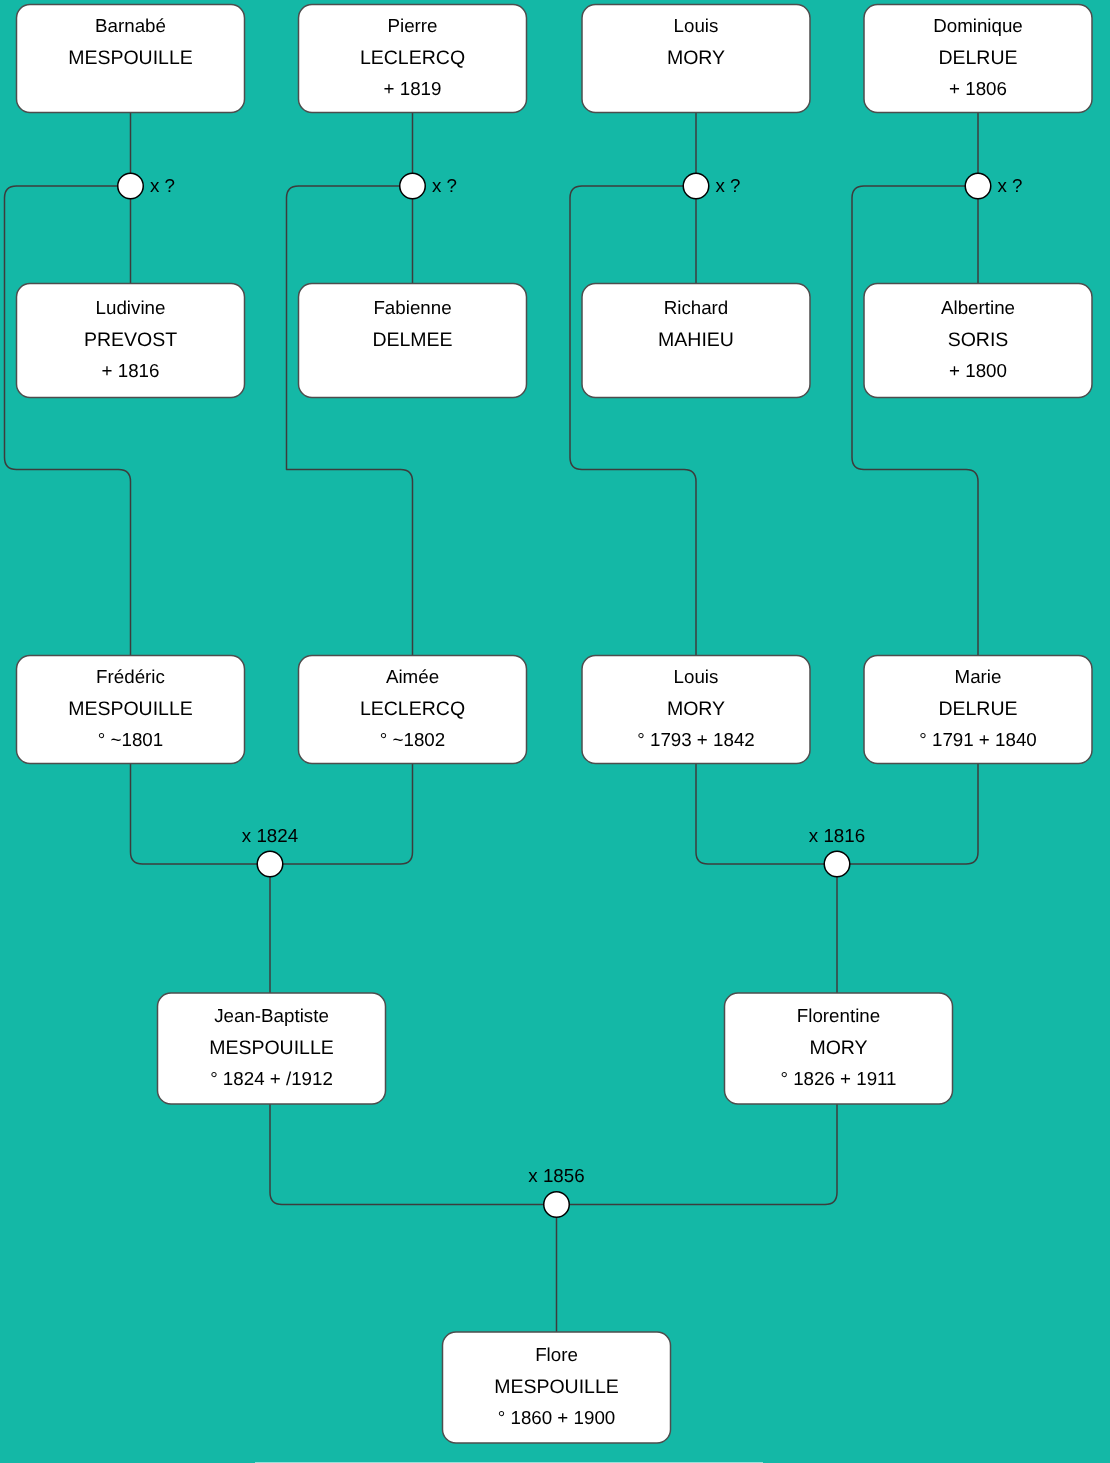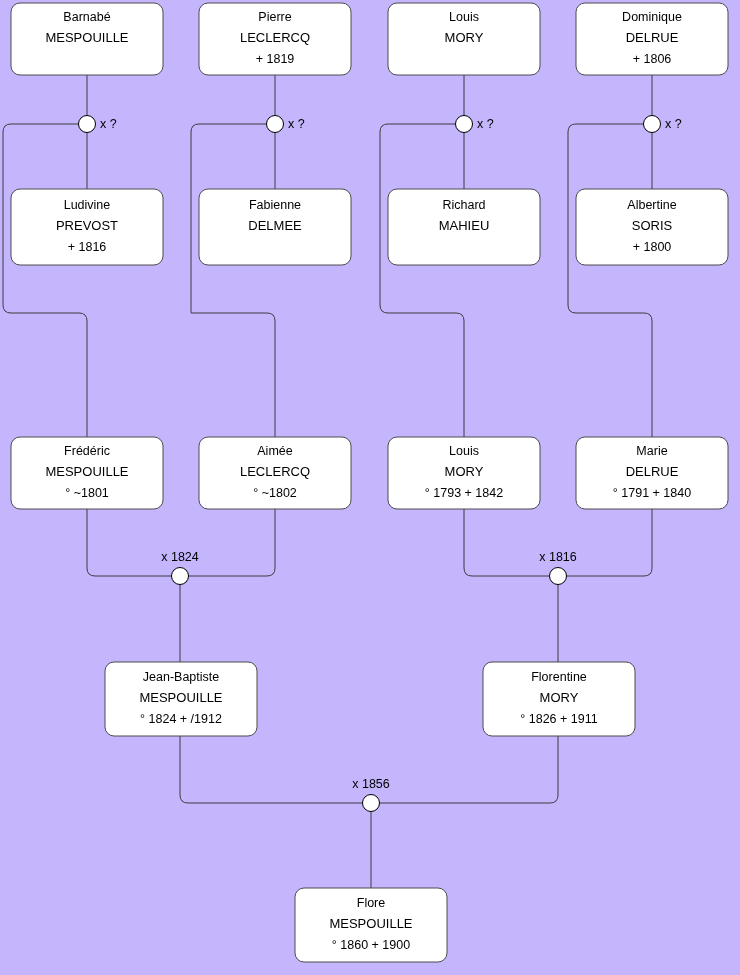--- a/index.html
+++ b/index.html
@@ -4,21 +4,21 @@
 <style>
   html, body {
     margin: 0;
     padding: 0;
     background: #ffffff;
   }
   #chart-root {
     position: relative;
     width: 740px;
     height: 975px;
-    background: #c4b5fd;
+    background: #14b8a6;
     font-family: "Liberation Sans", sans-serif;
   }
   svg#genealogy-svg {
     display: block;
     width: 740px;
     height: 975px;
   }
   .person-box {
     fill: #ffffff;
     stroke: #4d4d4d;

